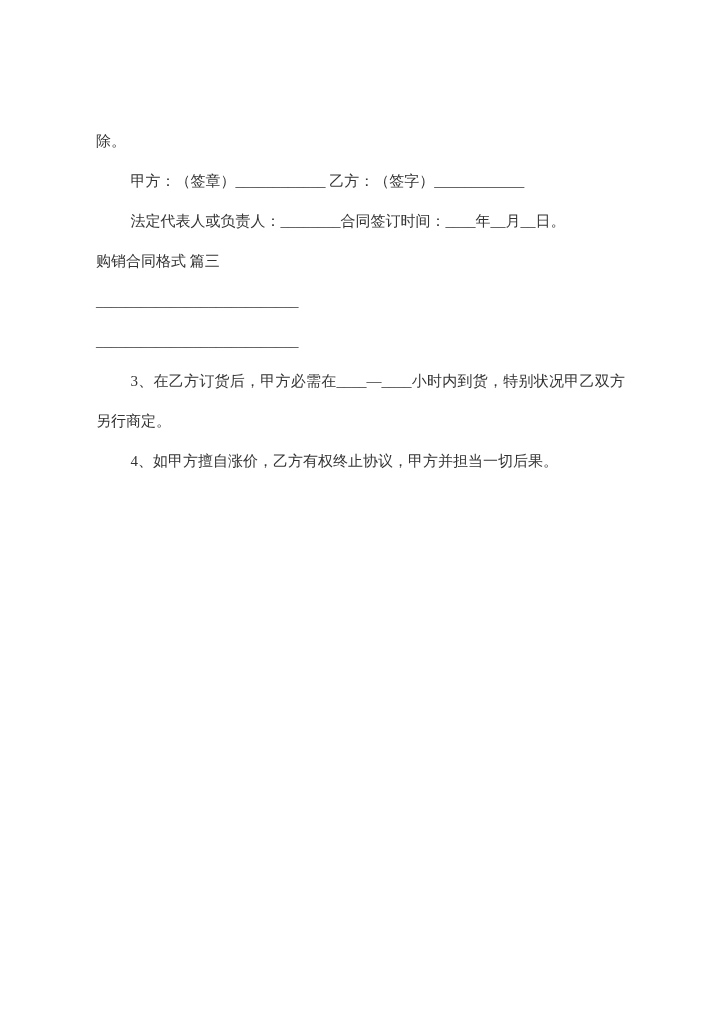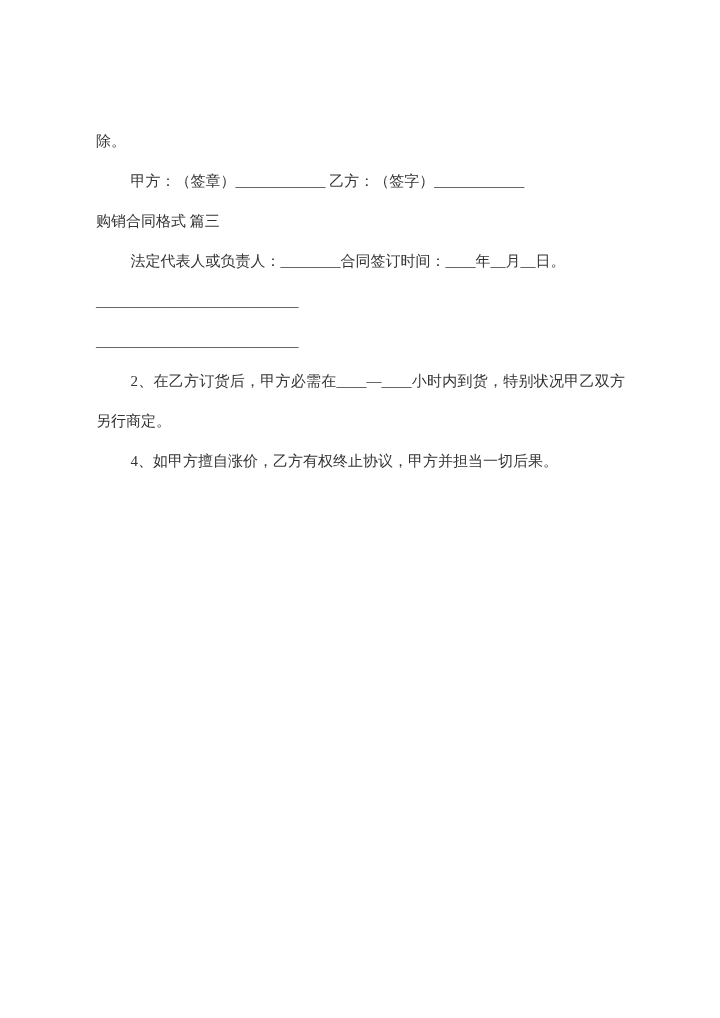--- a/index.html
+++ b/index.html
@@ -37,19 +37,19 @@
     white-space: nowrap;
     overflow: hidden;
   }
 </style>
 </head>
 <body>
 
 <div class="page">
   <p class="para">除。</p>
   <p class="para indent">甲方：（签章）____________ 乙方：（签字）____________</p>
+  <p class="para indent">法定代表人或负责人：________合同签订时间：____年__月__日。</p>
   <p class="para">购销合同格式 篇三</p>
-  <p class="para indent">法定代表人或负责人：________合同签订时间：____年__月__日。</p>
   <p class="para">___________________________</p>
   <p class="para">___________________________</p>
-  <p class="para indent">2、在乙方订货后，甲方必需在____—____小时内到货，特别状况甲乙双方另行商定。</p>
+  <p class="para indent">3、在乙方订货后，甲方必需在____—____小时内到货，特别状况甲乙双方另行商定。</p>
   <p class="para indent">4、如甲方擅自涨价，乙方有权终止协议，甲方并担当一切后果。</p>
 </div>
 
 </body></html>

